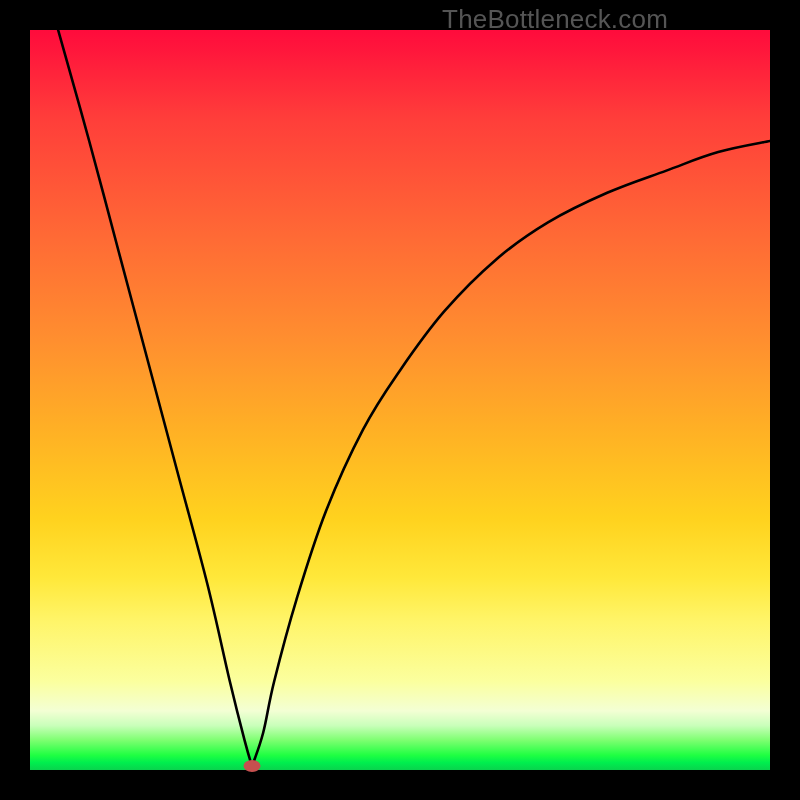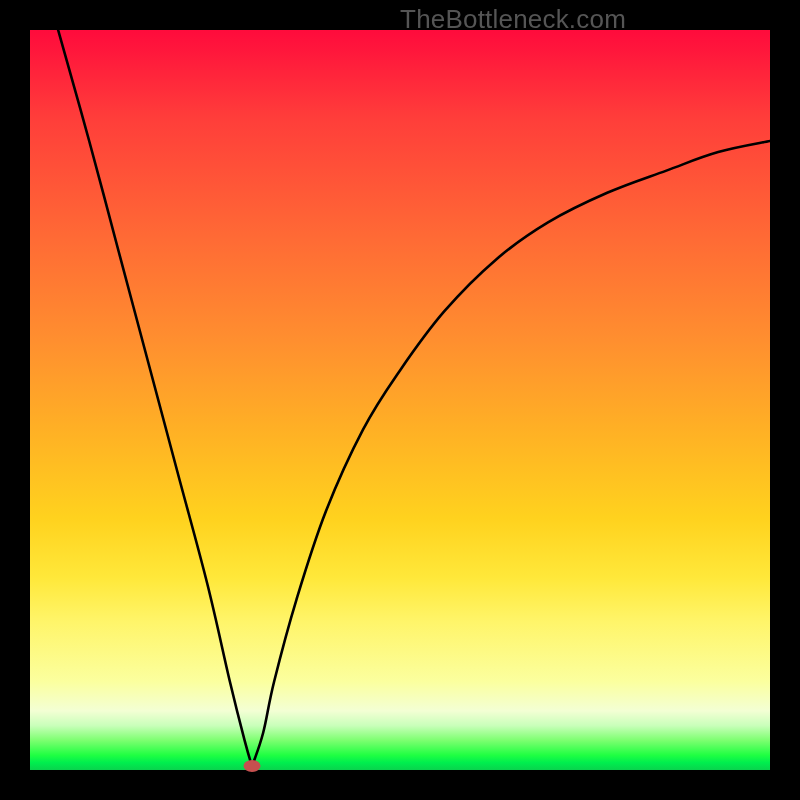--- a/index.html
+++ b/index.html
@@ -9,20 +9,21 @@
     height: 800px;
     overflow: hidden;
     background: #000;
     font-family: Arial, Helvetica, sans-serif;
   }
   .frame {
     position: relative;
     width: 656px;
     height: 800px;
     background: #000;
+    padding-left: 42px;
   }
   .plot-area {
     position: absolute;
     left: 30px;
     top: 30px;
     width: 740px;
     height: 740px;
     
     background: linear-gradient(
       to bottom,

